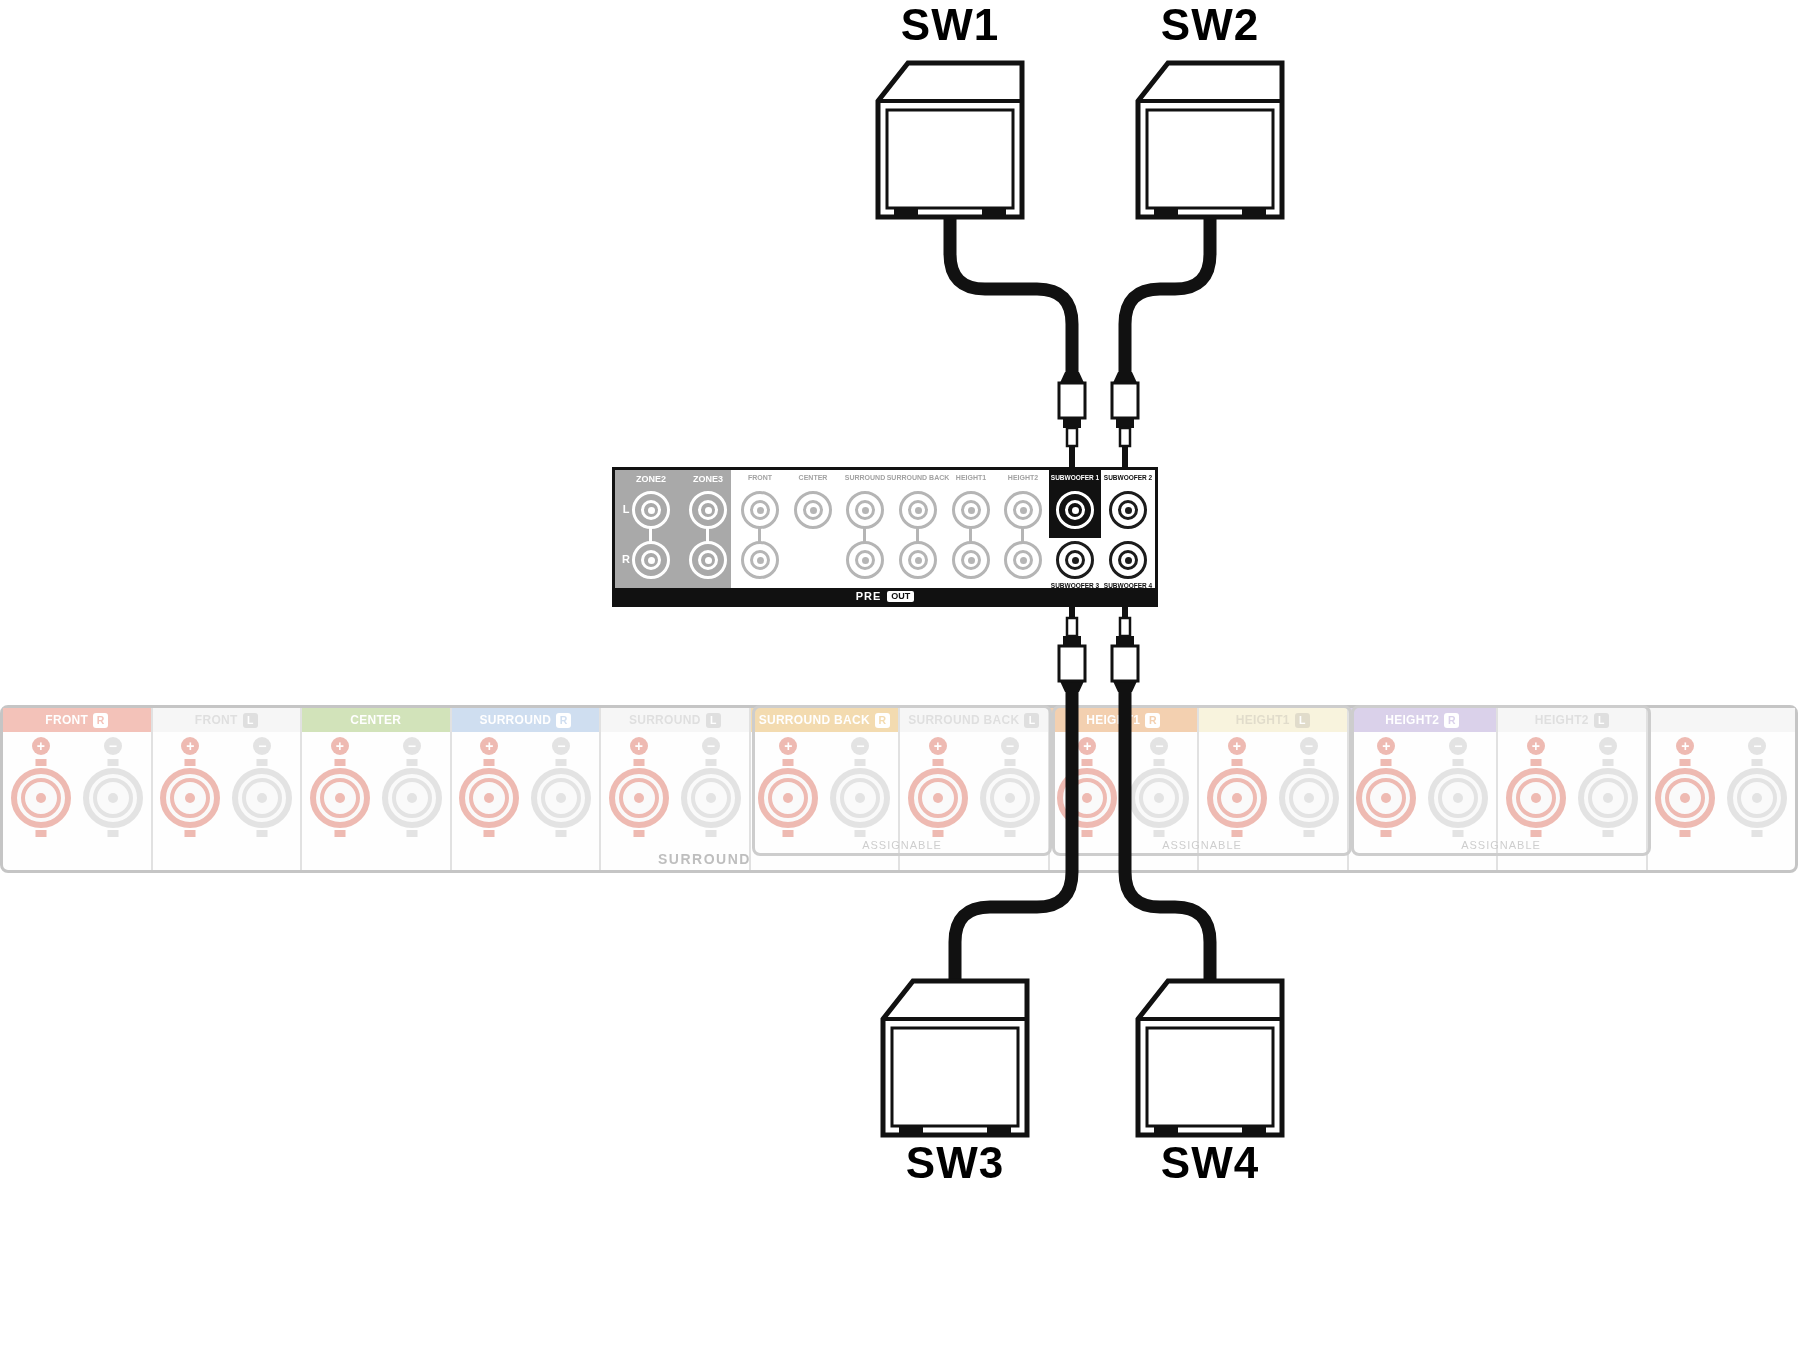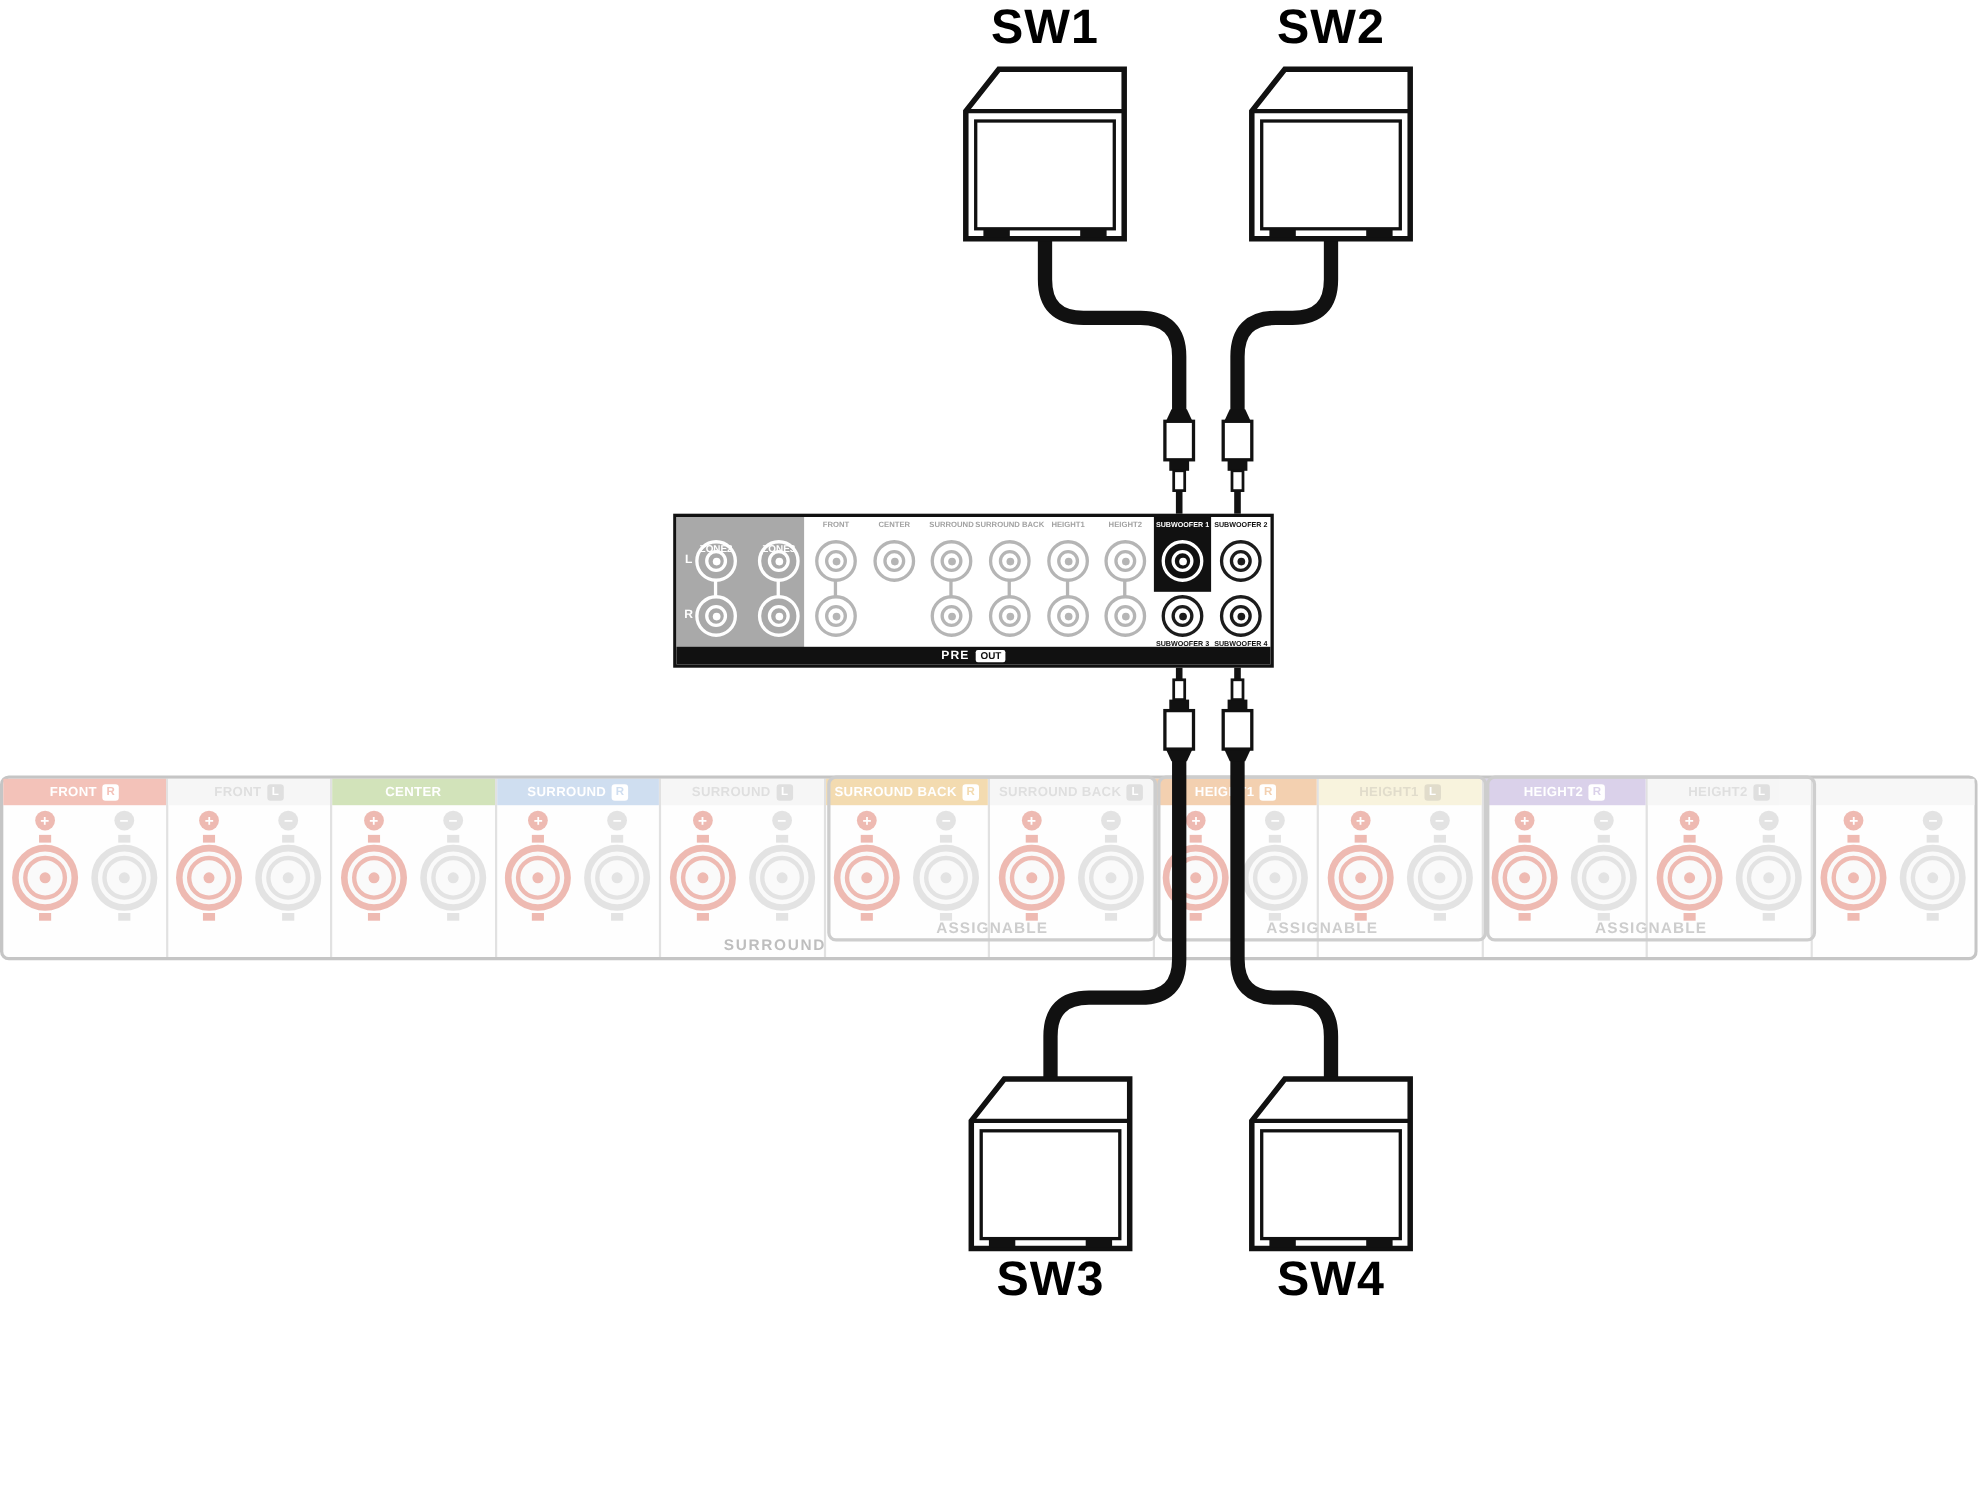--- a/index.html
+++ b/index.html
@@ -52,21 +52,21 @@
   .sub-cols-t .pcol:nth-child(2) { left: 487px; }
   .sub-cols-b .pcol:nth-child(1) { left: 434px; }
   .sub-cols-b .pcol:nth-child(2) { left: 487px; }
   .zone-col { --jc: #ffffff; }
   .chan-col { --jc: #b5b5b5; }
   .sub-col-t { height: 68px; }
   .pcol-label {
     position: absolute; top: 4px; left: 50%; transform: translateX(-50%);
     white-space: nowrap; font-weight: 700;
   }
-  .zone-label { font-size: 9px; color: #fff; margin-top: 20px; }
+  .zone-label { font-size: 9px; color: #fff; }
   .chan-label { font-size: 7px; color: #a2a2a2; }
   .sub-label { font-size: 6.5px; }
   .sub-label-bottom { position: absolute; top: 112px; left: 50%; transform: translateX(-50%); white-space: nowrap; font-weight: 700; font-size: 6.5px; color: #111; }
   .jack {
     position: absolute; width: 38px; height: 38px; border: 3px solid var(--jc);
     border-radius: 50%; display: flex; align-items: center; justify-content: center;
   }
   .tjack { top: 21px; left: 7px; }
   .bjack { top: 71px; left: 7px; }
   .j2 { width: 20px; height: 20px; border: 3px solid var(--jc); border-radius: 50%; display: flex; align-items: center; justify-content: center; }
@@ -109,21 +109,21 @@
   .tabs { position: absolute; left: 50%; transform: translateX(-50%); top: -15px; bottom: -15px; width: 11px; }
   .tabs::before { content: ""; position: absolute; top: 0; left: 0; width: 11px; height: 7px; background: var(--pc); }
   .tabs::after { content: ""; position: absolute; bottom: 0; left: 0; width: 11px; height: 7px; background: var(--pc); }
   .assign-group {
     position: absolute; top: -3px; height: 151px; width: 300px;
     border: 3px solid #8a8a8a; border-radius: 8px; pointer-events: none;
   }
   .ag1 { left: 749px; } .ag2 { left: 1049px; } .ag3 { left: 1348px; }
   .assign-label {
     position: absolute; bottom: 2px; width: 100%; text-align: center;
-    font-size: 14px; font-weight: 700; color: #8a8a8a; letter-spacing: 1px;
+    font-size: 11px; font-weight: 400; color: #8a8a8a; letter-spacing: 1px;
   }
   .speakers-label {
     position: absolute; left: 655px; bottom: 3px;
     font-weight: 700; font-size: 14px; color: #666; letter-spacing: 1.5px;
   }
 </style>
 </head>
 <body>
 
 <div class="stage">

